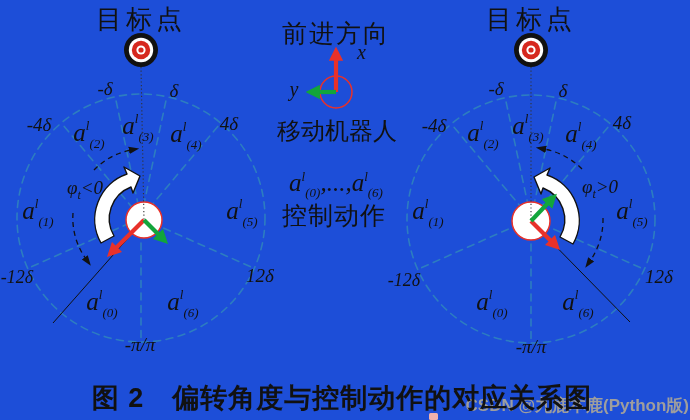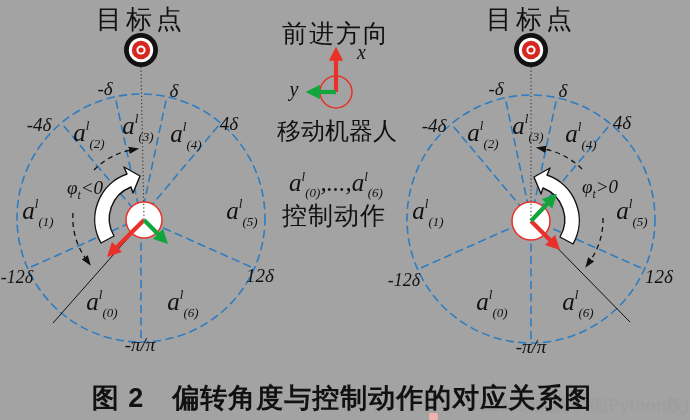--- a/index.html
+++ b/index.html
@@ -1,16 +1,16 @@
 <!DOCTYPE html>
 <html><head>
 <meta charset="utf-8">
 <style>
   html,body{margin:0;padding:0;background:#fff;}
-  .stage{position:relative;width:690px;height:420px;background:#a3a3a3;overflow:hidden;
+  .stage{position:relative;width:690px;height:420px;background:#1d4ed8;overflow:hidden;
          font-family:"Liberation Sans",sans-serif;}
   svg{display:block}
   text{fill:#111;}
   .cjk{font-family:"Liberation Sans",sans-serif;fill:#111;}
   .serifit{font-family:"Liberation Serif",serif;font-style:italic;fill:#111;}
   .ang{font-size:19px;}
   .ang-sm{font-size:18px;}
   .alab{font-size:25px;}
   .asml{font-size:13px;}
   .phi{font-size:19px;}

